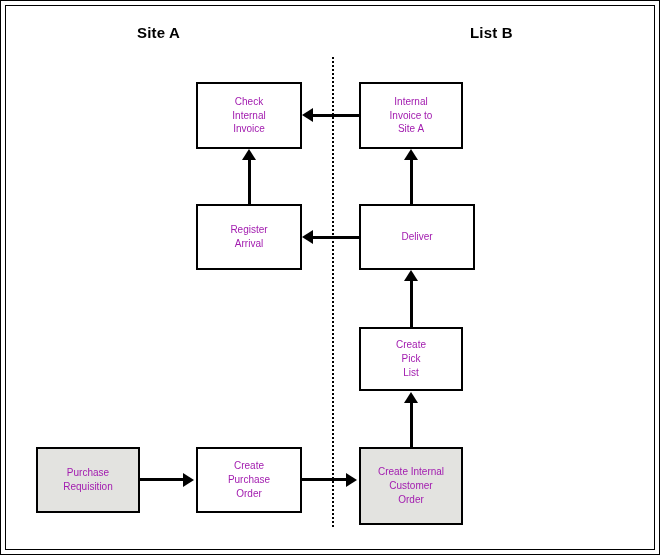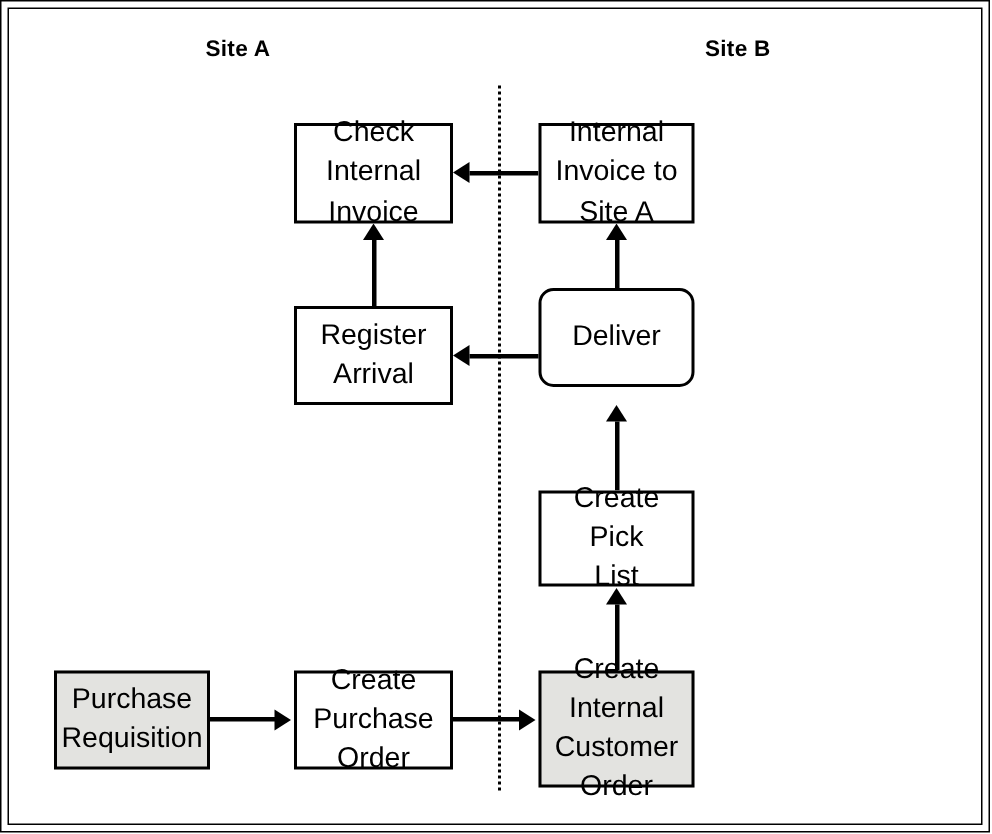--- a/index.html
+++ b/index.html
@@ -54,23 +54,23 @@
   }
   .node {
     position: absolute;
     box-sizing: border-box;
     border: 2px solid #000;
     background: #ffffff;
     display: flex;
     align-items: center;
     justify-content: center;
     text-align: center;
-    font-size: 19px;
+    font-size: 10px;
     line-height: 1.38;
-    color: #000000;
+    color: #a21caf;
   }
   .node.filled {
     background: #e3e3e0;
   }
   .node .label {
     display: block;
     padding: 0 4px;
   }
   
   .conn {
@@ -102,21 +102,21 @@
 </style>
 </head>
 <body>
 
 <div id="canvas">
 
   <div class="frame-outer"></div>
   <div class="frame-inner"></div>
 
   <div class="site-label" style="left:137px; top:24px;">Site A</div>
-  <div class="site-label" style="left:470px; top:24px;">Site B</div>
+  <div class="site-label" style="left:470px; top:24px;">List B</div>
 
   <div class="divider" style="left:332px; top:57px; height:470px;"></div>
 
   <div class="conn h" style="left:140px; top:478px; width:45px;"></div>
   <div class="arrow right" style="left:183px; top:472.5px;"></div>
 
   <div class="conn h" style="left:302px; top:478px; width:46px;"></div>
   <div class="arrow right" style="left:346px; top:472.5px;"></div>
 
   <div class="conn v" style="left:409.5px; top:403px; height:44px;"></div>
@@ -142,21 +142,21 @@
   </div>
 
   <div class="node" style="left:359px; top:82px; width:104px; height:67px;">
     <span class="label">Internal<br>Invoice to<br>Site A</span>
   </div>
 
   <div class="node" style="left:196px; top:204px; width:106px; height:66px;">
     <span class="label">Register<br>Arrival</span>
   </div>
 
-  <div class="node" style="left:359px; top:192px; width:104px; height:66px;border-radius:10px;">
+  <div class="node" style="left:359px; top:204px; width:116px; height:66px;">
     <span class="label">Deliver</span>
   </div>
 
   <div class="node" style="left:359px; top:327px; width:104px; height:64px;">
     <span class="label">Create<br>Pick<br>List</span>
   </div>
 
   <div class="node filled" style="left:36px; top:447px; width:104px; height:66px;">
     <span class="label">Purchase<br>Requisition</span>
   </div>

